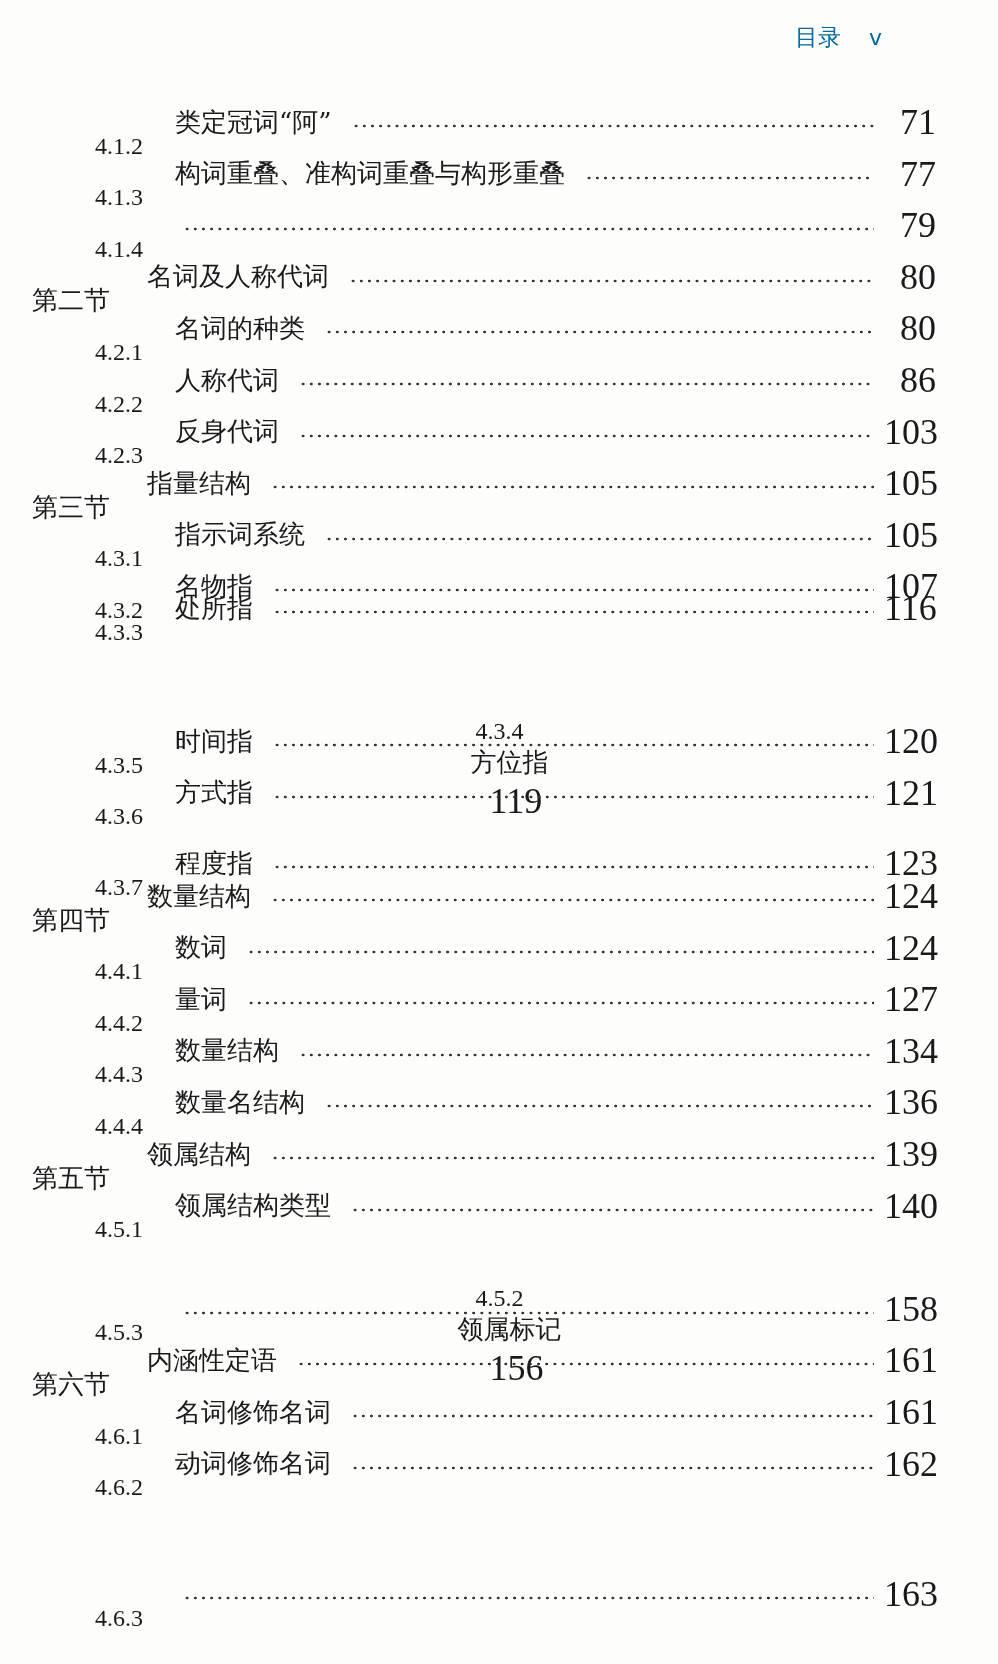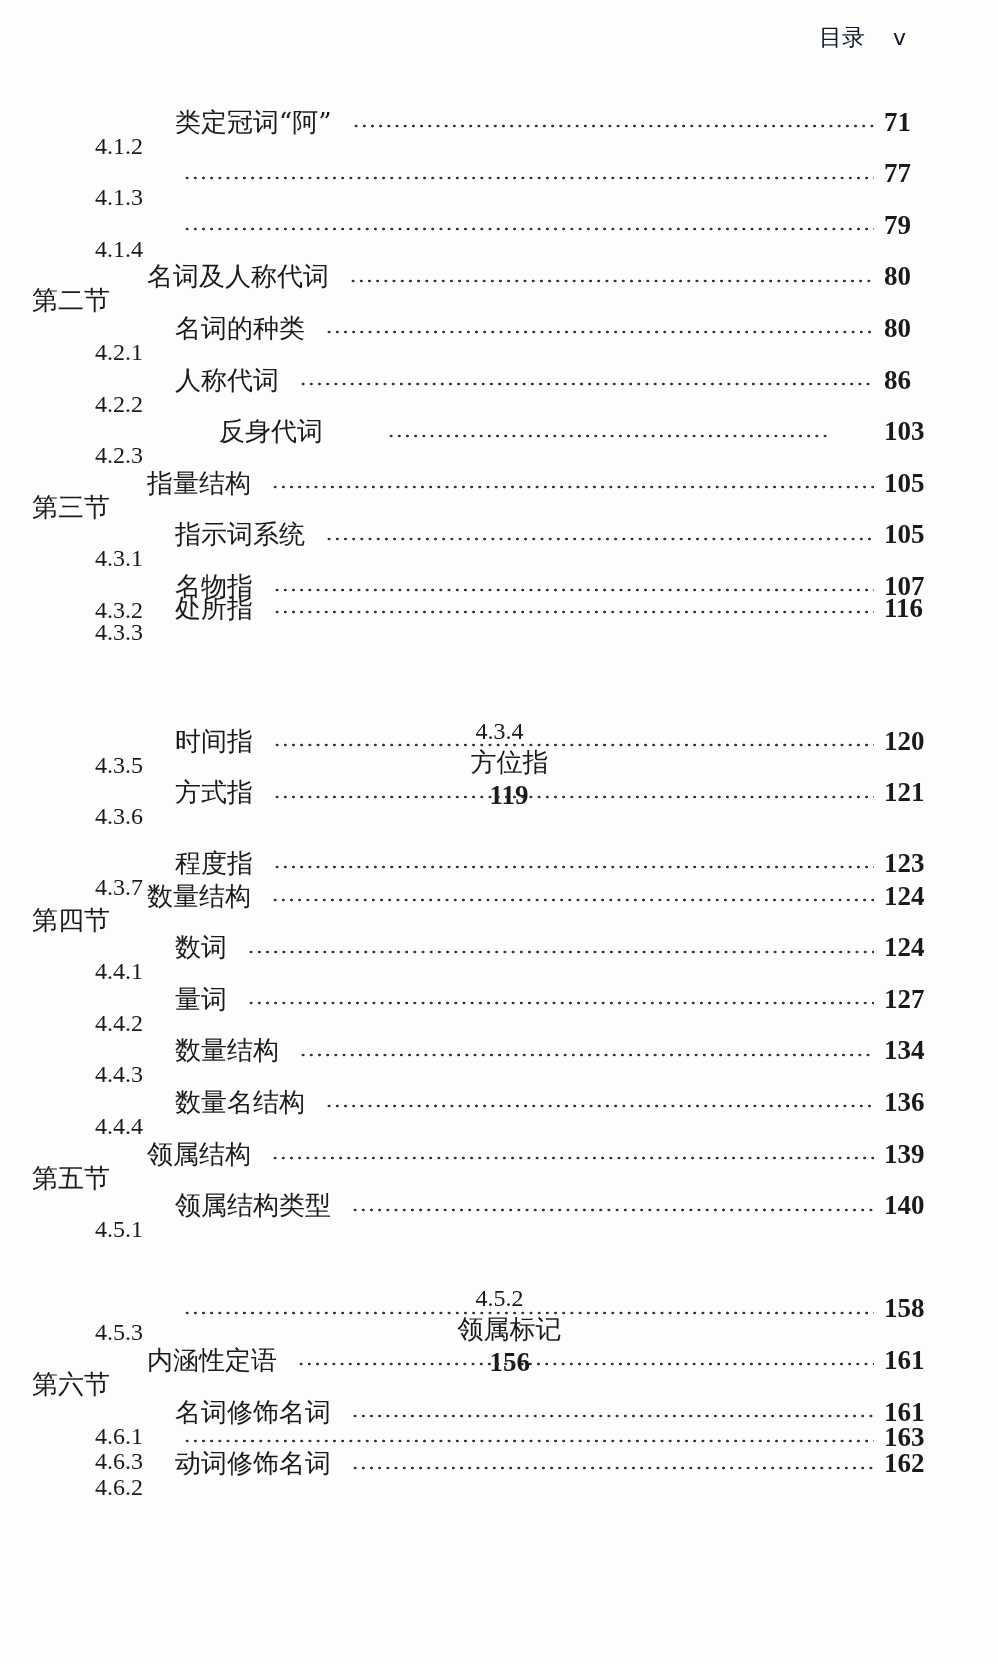--- a/index.html
+++ b/index.html
@@ -1,57 +1,58 @@
 <!DOCTYPE html>
 <html><head>
 <meta charset="utf-8">
 <style>
   html, body { margin:0; padding:0; }
   body {
     width:998px; height:1664px; background:#fdfdfc; position:relative; overflow:hidden;
     font-family:"DejaVu Serif", "Liberation Serif", serif; color:#1a1a1a;
   }
   .header {
-    position:absolute; top:22px; right:92px; font-size:23px;
-    font-family:"DejaVu Sans","Liberation Sans",sans-serif; color:#0f172a;
+    position:absolute; top:22px; right:116px; font-size:23px;
+    font-family:"DejaVu Sans","Liberation Sans",sans-serif; color:#0369a1;
   }
   .header .pg { margin-left:28px; font-size:22px; }
   .toc { position:absolute; top:0; left:0; width:998px; }
   .row {
     position:absolute; height:40px; display:flex; align-items:center;
     font-size:26px; white-space:nowrap;
   }
   .row.section { left:32px; right:62px; }
   .row.sub { left:95px; right:62px; }
   .num { display:inline-block; width:80px; font-family:Liberation Serif, serif; font-size:24px;margin-top:48px; }
   .section .num { width:115px; font-size:26px; }
   .title { padding-right:12px; }
   .dots {
     flex:1; height:4px; margin:0 10px 0 8px;
     background-image:radial-gradient(circle, #333 1.3px, transparent 1.6px);
     background-size:8.2px 4px; background-repeat:repeat-x; position:relative; top:4px;
   }
-  .page { width:52px; text-align:left; font-family:"Liberation Serif",serif; font-size:27px;font-weight:bold; }
+  .page { width:52px; text-align:right; font-family:"Liberation Serif",serif; font-size:36px; }
 </style>
 </head>
 <body>
 
 <div class="header">
   <span>目录</span><span class="pg">v</span>
 </div>
 
 <div class="toc" id="toc">
     <div class="row sub" style="top: 102px;">
       <span class="num">4.1.2</span>
       <span class="title">类定冠词“阿”</span>
       <span class="dots"></span>
       <span class="page">71</span>
     </div>
     <div class="row sub" style="top: 153.6px;">
       <span class="num">4.1.3</span>
+      <span class="title">构词重叠、准构词重叠与构形重叠</span>
       <span class="dots"></span>
       <span class="page">77</span>
     </div>
     <div class="row sub" style="top: 205.2px;">
       <span class="num">4.1.4</span>
       <span class="dots"></span>
       <span class="page">79</span>
     </div>
     <div class="row section" style="top: 256.8px;">
       <span class="num">第二节</span>
@@ -64,21 +65,21 @@
       <span class="title">名词的种类</span>
       <span class="dots"></span>
       <span class="page">80</span>
     </div>
     <div class="row sub" style="top: 360px;">
       <span class="num">4.2.2</span>
       <span class="title">人称代词</span>
       <span class="dots"></span>
       <span class="page">86</span>
     </div>
-    <div class="row sub" style="top: 411.6px; gap: 44px;">
+    <div class="row sub" style="top: 411.6px;">
       <span class="num">4.2.3</span>
       <span class="title">反身代词</span>
       <span class="dots"></span>
       <span class="page">103</span>
     </div>
     <div class="row section" style="top: 463.2px;">
       <span class="num">第三节</span>
       <span class="title">指量结构</span>
       <span class="dots"></span>
       <span class="page">105</span>
@@ -189,18 +190,18 @@
       <span class="title">名词修饰名词</span>
       <span class="dots"></span>
       <span class="page">161</span>
     </div>
     <div class="row sub" style="top: 1443.6px;">
       <span class="num">4.6.2</span>
       <span class="title">动词修饰名词</span>
       <span class="dots"></span>
       <span class="page">162</span>
     </div>
-    <div class="row sub" style="top: 1417px;">
+    <div class="row sub" style="top: 1574px;">
       <span class="num">4.6.3</span>
       <span class="dots"></span>
       <span class="page">163</span>
     </div>
   </div>
 
 </body></html>

